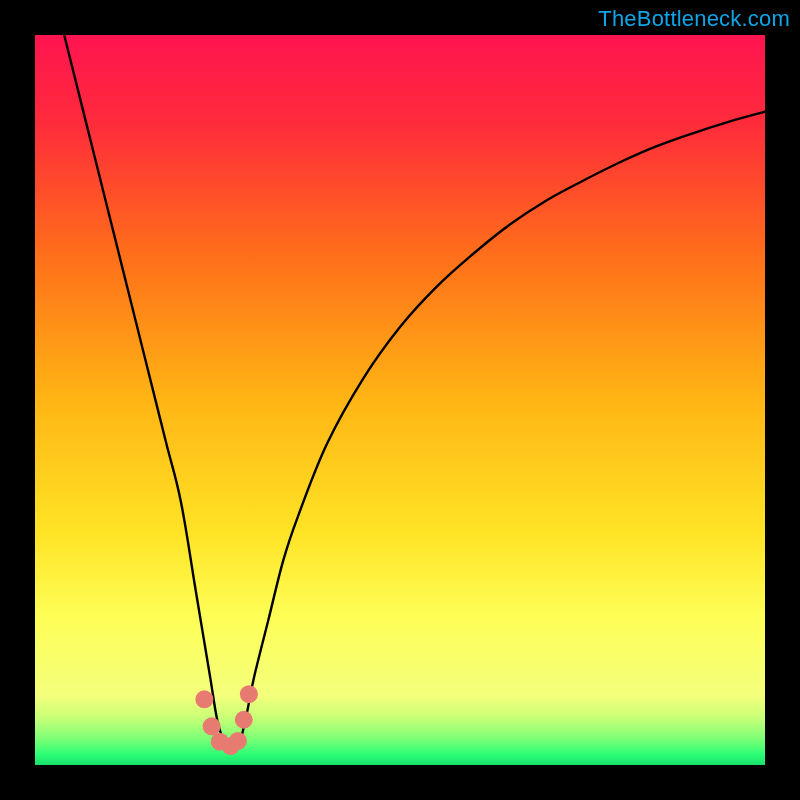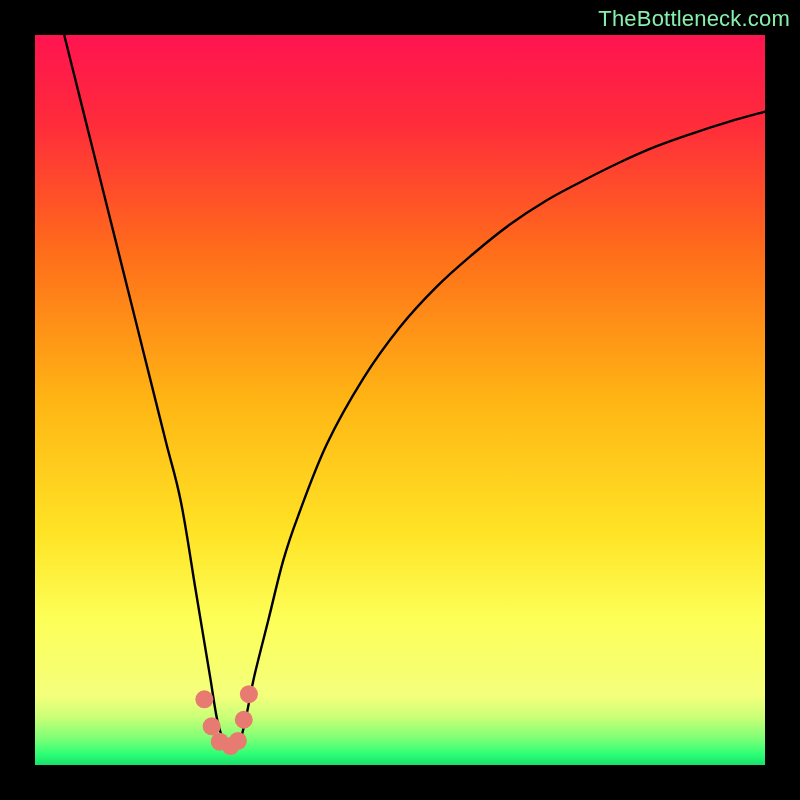--- a/index.html
+++ b/index.html
@@ -21,21 +21,21 @@
     left: 35px;
     top: 35px;
     width: 730px;
     height: 730px;
     overflow: hidden;
   }
   .watermark {
     position: absolute;
     top: 6px;
     right: 10px;
-    color: #86efac;
+    color: #0ea5e9;
     font-size: 22px;
     font-weight: 400;
     letter-spacing: 0.2px;
     z-index: 10;
   }
   svg {
     display: block;
   }
 </style>
 </head>

